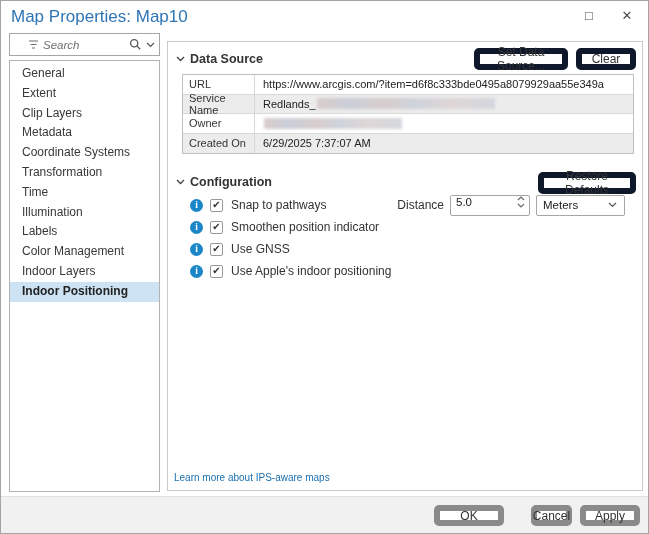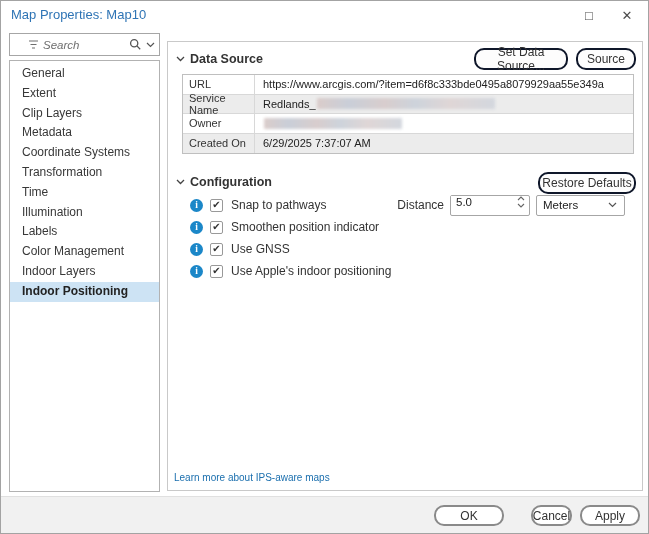--- a/index.html
+++ b/index.html
@@ -4,21 +4,21 @@
 <style>
   * { margin:0; padding:0; box-sizing:border-box; }
   html,body { background:#fff; }
   body { font-family:"Liberation Sans", sans-serif; color:#333; }
 
   .dialog { position:relative; width:649px; height:534px; border:1px solid #a3a3a3;
             background:#fff; font-size:12px; overflow:hidden; }
 
   
   .titlebar { position:absolute; top:0; left:0; right:0; height:28px; background:#fff; }
-  .title { position:absolute; left:10px; top:6px; font-size:13px;
+  .title { position:absolute; left:10px; top:6px; font-size:17px;
            color:var(--title_blue,#2e74b5); white-space:nowrap; }
   .win-buttons { position:absolute; right:2px; top:0; height:28px; display:flex; }
   .win-btn { width:38px; height:28px; display:flex; align-items:center; justify-content:center;
              color:#4d4d4d; font-size:13px; cursor:default; }
 
   
   .search-box { position:absolute; left:8px; top:32px; width:151px; height:23px;
                 border:1px solid #a6a6a6; background:#fff; display:flex; align-items:center;
                 padding:0 4px 0 18px; gap:4px; }
   .search-box input { border:none; outline:none; flex:1; min-width:0; font:inherit;
@@ -34,21 +34,21 @@
 
   
   .panel { position:absolute; left:166px; top:40px; width:476px; height:450px;
            border:1px solid #c9c9c9; background:#fff; }
 
   .section-header { position:absolute; display:flex; align-items:center; gap:5px;
                     font-weight:bold; font-size:12.5px; color:#333; }
   .hdr-ds { left:8px; top:10px; }
   .hdr-cfg { left:8px; top:133px; }
 
-  .btn { border:2px solid #0f172a; border-radius:10px; background:#fdfdfd; color:#333;
+  .btn { border:6px solid #0f172a; border-radius:5px; background:#fdfdfd; color:#333;
          font-size:12px; display:flex; align-items:center; justify-content:center;
          cursor:default; font-family:inherit; }
   .btn-set    { position:absolute; top:6px;   right:74px; width:94px; height:22px; }
   .btn-clear  { position:absolute; top:6px;   right:6px;  width:60px; height:22px; }
   .btn-restore{ position:absolute; top:130px; right:6px;  width:98px; height:22px; }
 
   
   .ds-table { position:absolute; left:14px; top:32px; width:452px;
               border:1px solid #bfbfbf; font-size:11px; background:#fff; }
   .ds-row { display:flex; align-items:stretch; height:19.5px; border-bottom:1px solid #d8d8d8; }
@@ -166,21 +166,21 @@
 
     <div class="section-header hdr-ds">
       <span>
         <svg class="icon-svg" width="9" height="6" viewBox="0 0 9 6">
           <polyline points="1,1 4.5,4.5 8,1" stroke="#444" stroke-width="1.3" fill="none"></polyline>
         </svg>
       </span>
       <span>Data Source</span>
     </div>
     <button class="btn btn-set">Set Data Source...</button>
-    <button class="btn btn-clear">Source</button>
+    <button class="btn btn-clear">Clear</button>
 
     <div class="ds-table">
 
         <div class="ds-row">
           <div class="cell-label">URL</div>
           <div class="cell-value">
             <span>https://www.arcgis.com/?item=d6f8c333bde0495a8079929aa55e349a</span>
 
           </div>
         </div>

